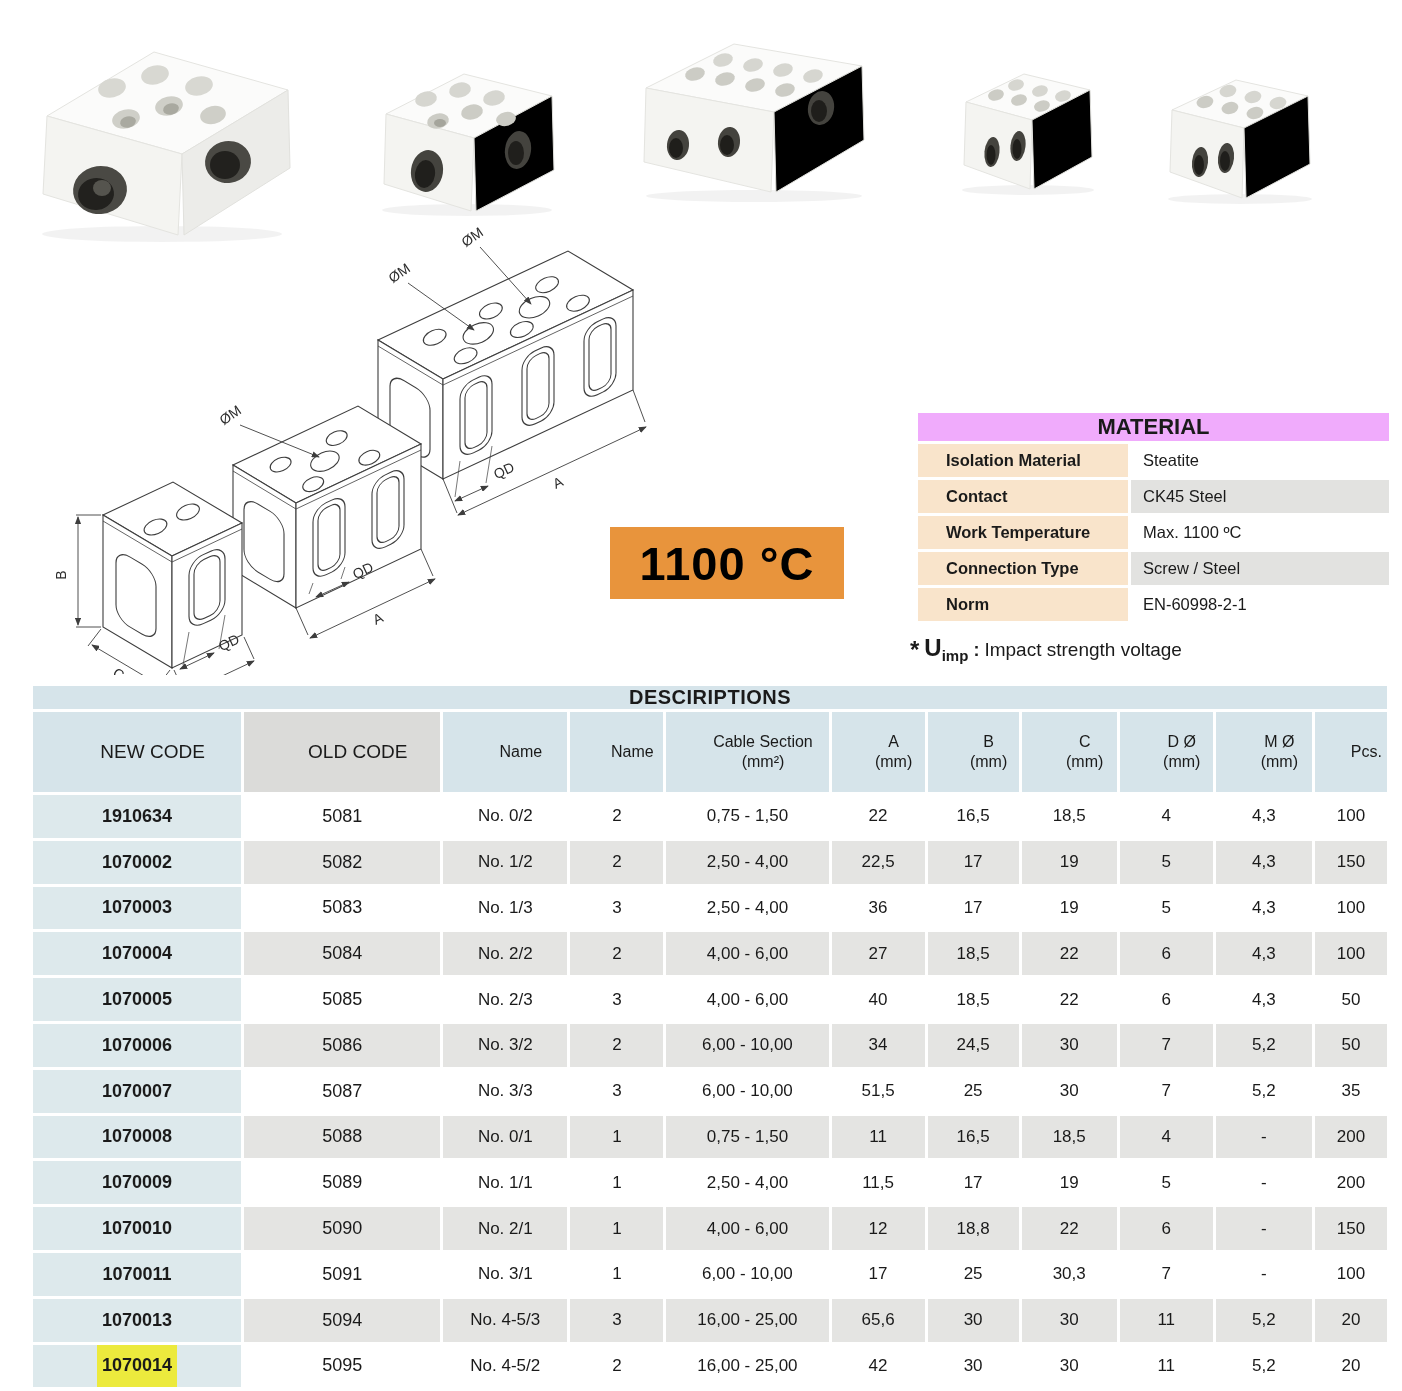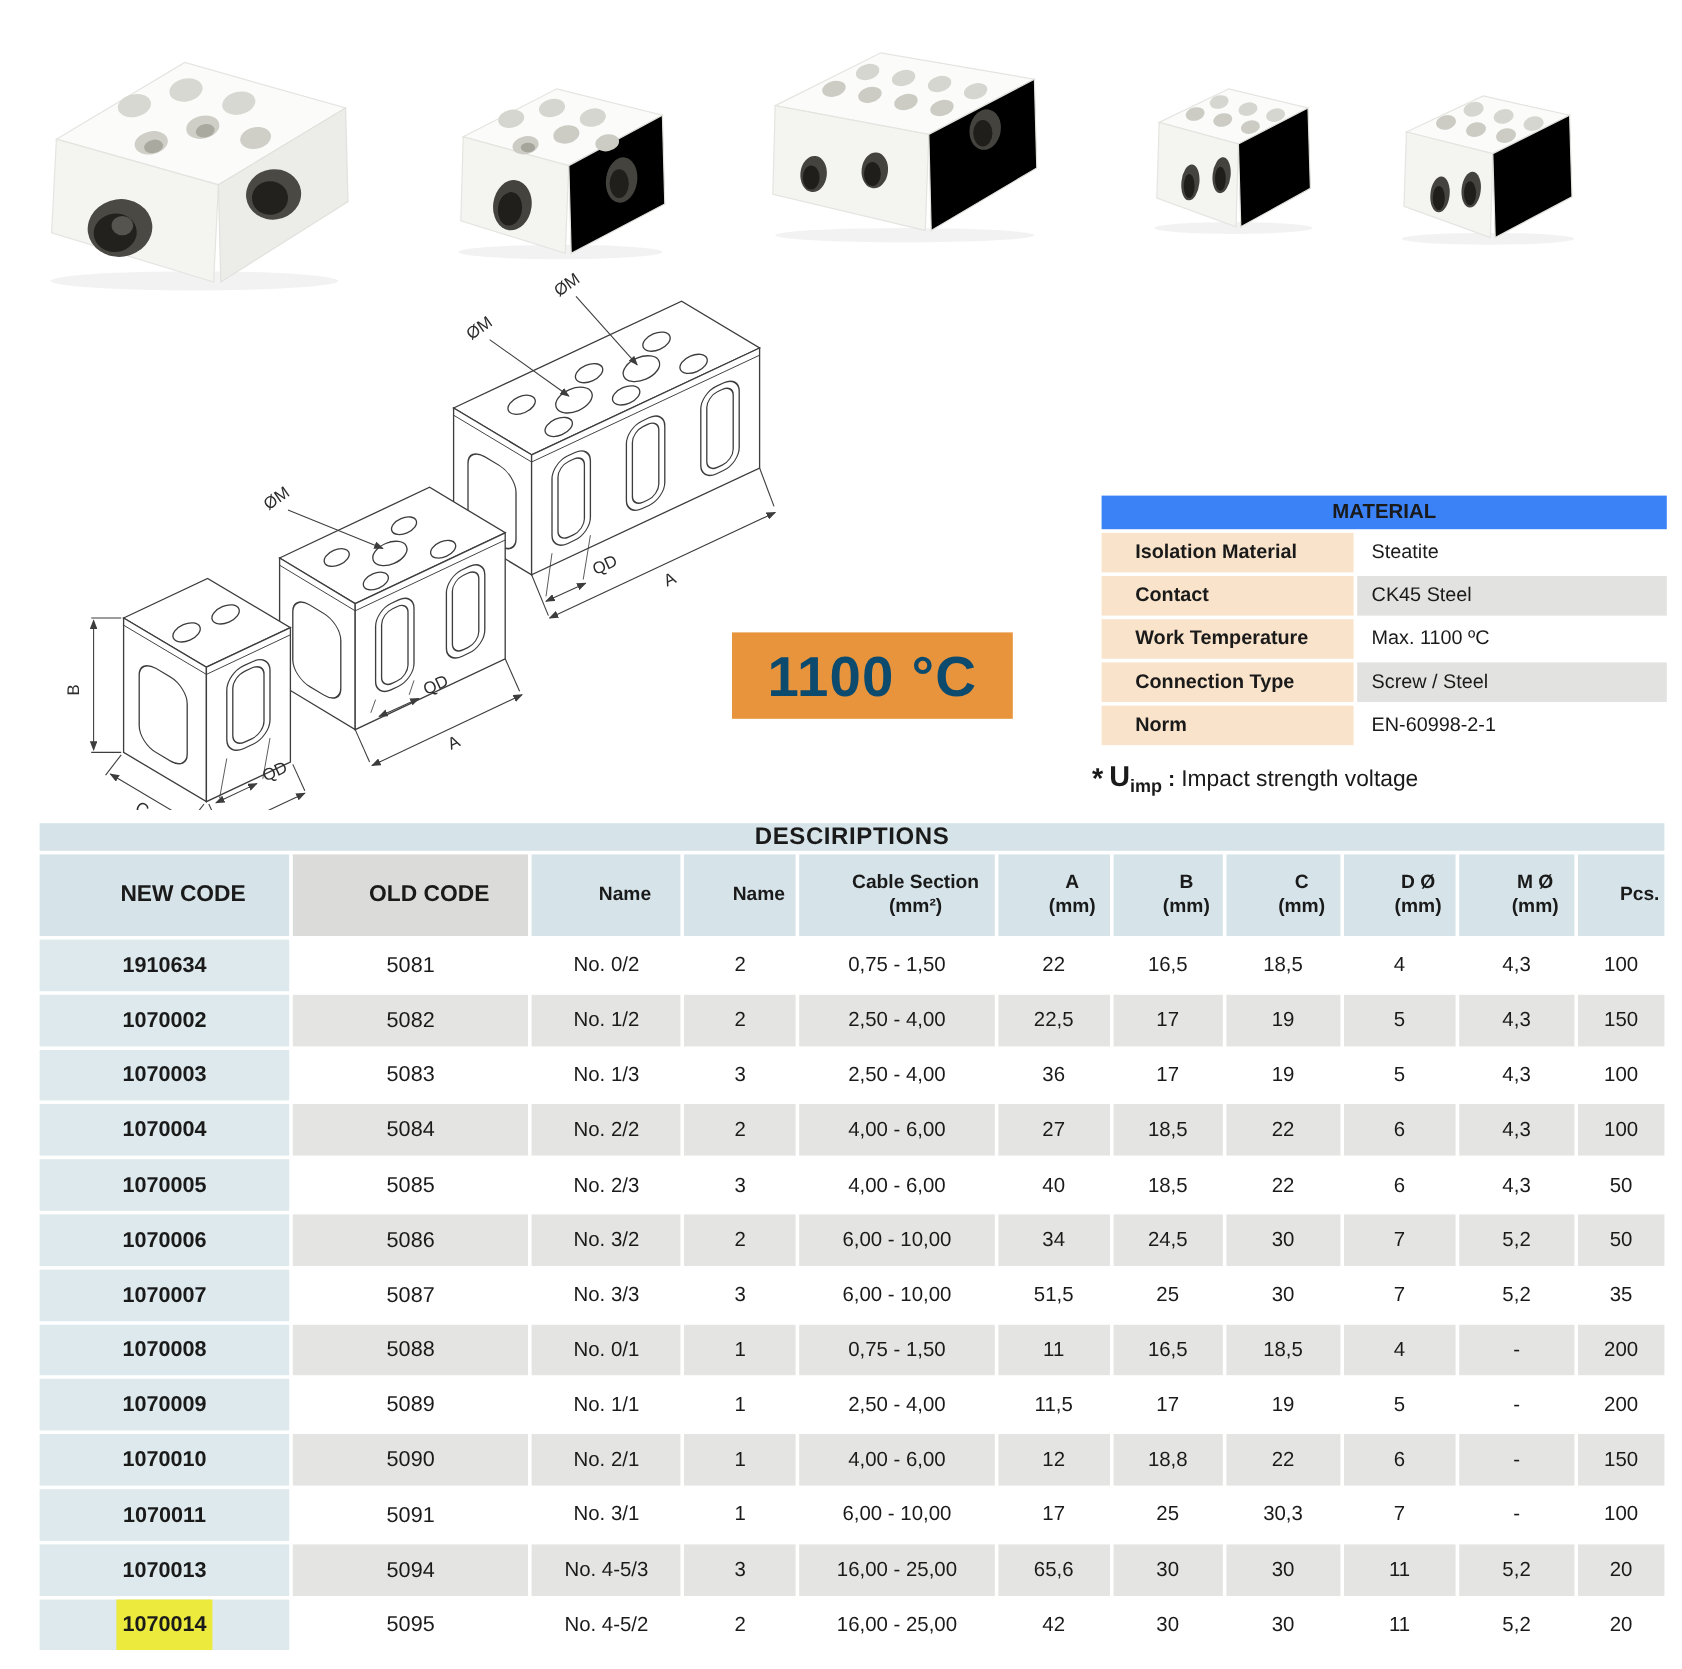--- a/index.html
+++ b/index.html
@@ -15,45 +15,45 @@
   .p4 { left:952px; top:58px;  }
   .p5 { left:1158px;top:62px;  }
 
   
   .drawings { position:absolute; left:28px; top:225px; }
   .drawings text { font-family:"Liberation Sans", sans-serif; font-size:14px; fill:#2c2c2c; }
 
   
   .badge { position:absolute; left:610px; top:527px; width:234px; height:72px;
            display:flex; align-items:center; justify-content:center;
-           color:#0c4a6e; font-size:47px; font-weight:bold; letter-spacing:1px; }
+           color:#000000; font-size:47px; font-weight:bold; letter-spacing:1px; }
 
   
   .material { position:absolute; left:915px; top:410px; width:477px;
               border-collapse:separate; border-spacing:3px; table-layout:fixed; }
-  .material th { background:#3b82f6; height:28px; font-size:17px; font-weight:bold; text-align:center; }
+  .material th { background:#f0abfc; height:28px; font-size:22px; font-weight:bold; text-align:center; }
   .material td { height:33px; font-size:16.5px; vertical-align:middle; }
   .material td.lbl { background:#f9e4cb; font-weight:bold; text-align:left; padding-left:28px; }
   .material td.val { background:#fff; text-align:left; padding-left:12px; }
   .material tr.alt td.val { background:#e2e2e0; }
 
   
   .note { position:absolute; left:910px; top:634px; font-size:18px; white-space:nowrap; }
   .note .star { font-weight:bold; font-size:24px; vertical-align:-2px; }
   .note .u    { font-weight:bold; font-size:24px; }
   .note sub   { font-weight:bold; font-size:15px; }
   .note .colon{ font-weight:bold; font-size:18px; }
   .note .txt  { font-size:19px; }
 
   
   .desc { position:absolute; left:30px; top:683px; width:1360px;
           border-collapse:separate; border-spacing:3px; table-layout:fixed; }
   .desc th, .desc td { text-align:center; vertical-align:middle; overflow:hidden; }
   .desc .tbl-title { background:#d6e4ea; height:18px; font-size:20px; font-weight:bold; letter-spacing:.5px; }
-  .desc thead .hdr th { background:#d6e4ea; height:68px; font-weight:bold; font-size:16px; line-height:1.25;padding-left:31px; }
+  .desc thead .hdr th { background:#d6e4ea; height:80px; font-weight:normal; font-size:16px; line-height:1.25;padding-left:31px; }
   .desc thead .hdr th.big { font-size:19px; }
   .desc thead .hdr th.oldcode-h { background:#dbdbd9; }
   .desc td { height:42.8px; font-size:17px; background:#fff; }
   .desc tr.alt td { background:#e4e4e2; }
   .desc td.newcode { background:#dde9ec; font-weight:bold; font-size:18px; }
   .desc tr.alt td.newcode { background:#dde9ec; }
   .desc td.oldcode { font-size:18px; }
   .hl { background:#ecea3d; padding:16px 5px; }
 </style>
 </head>

